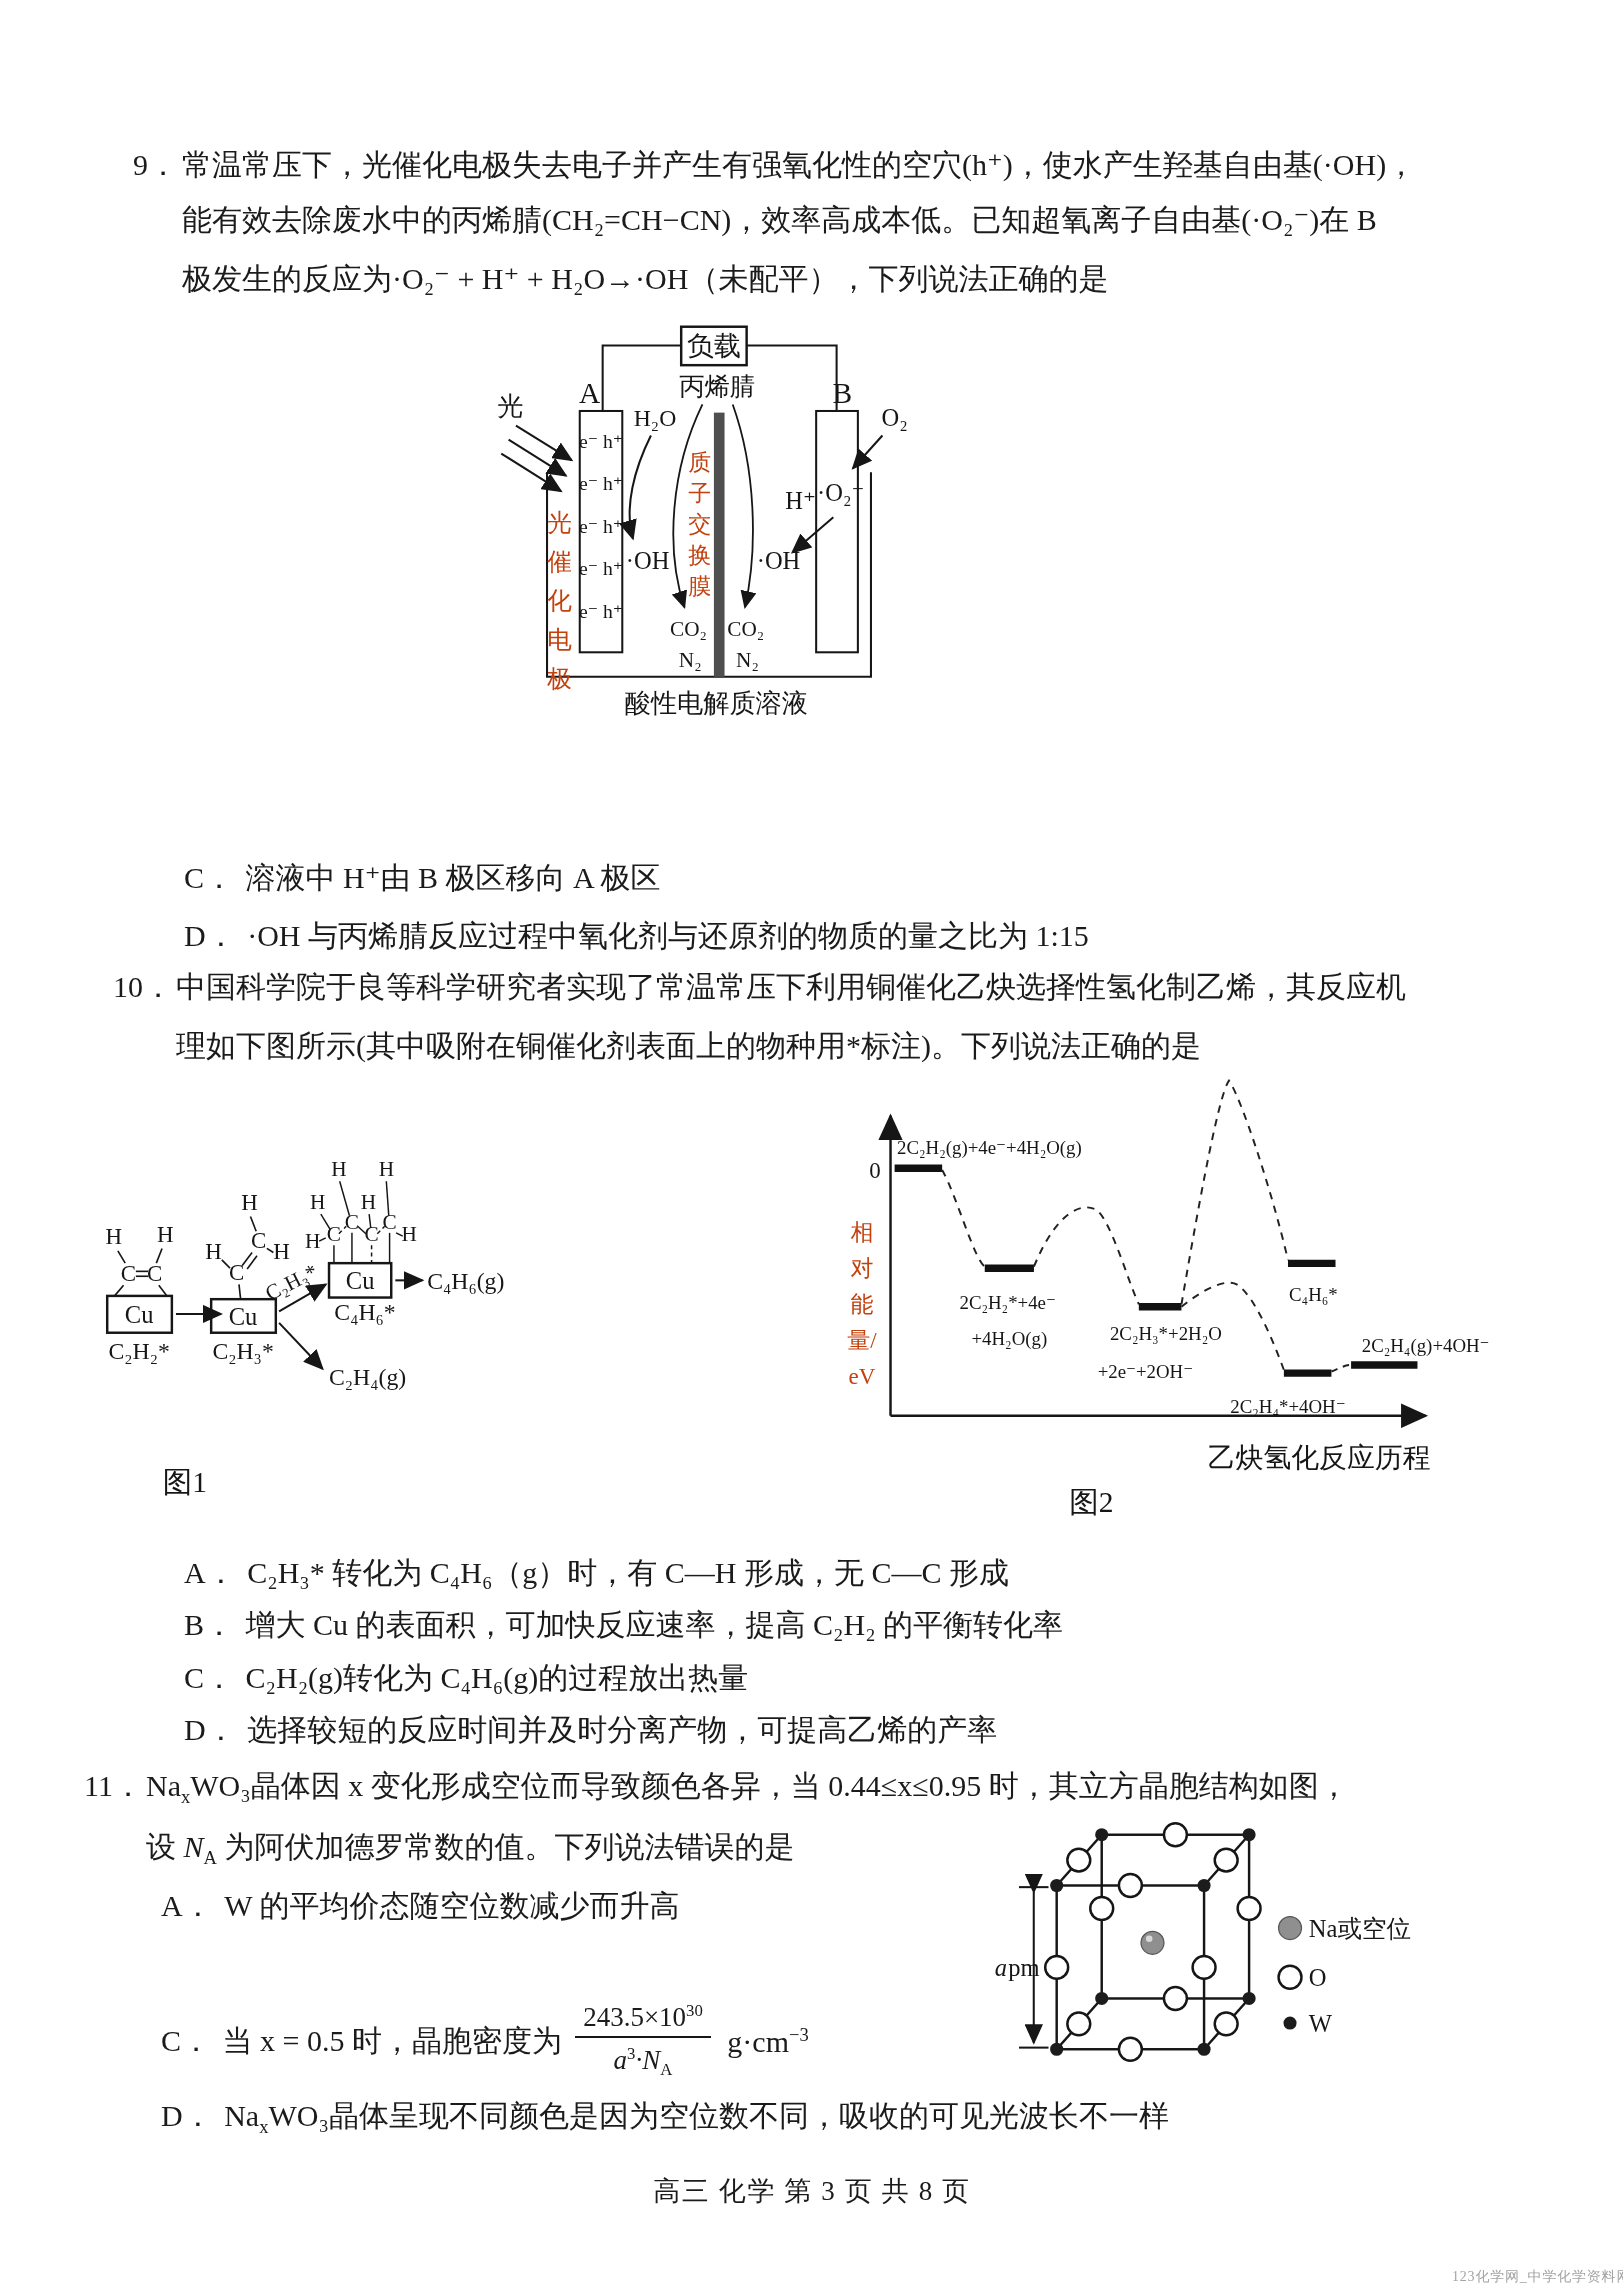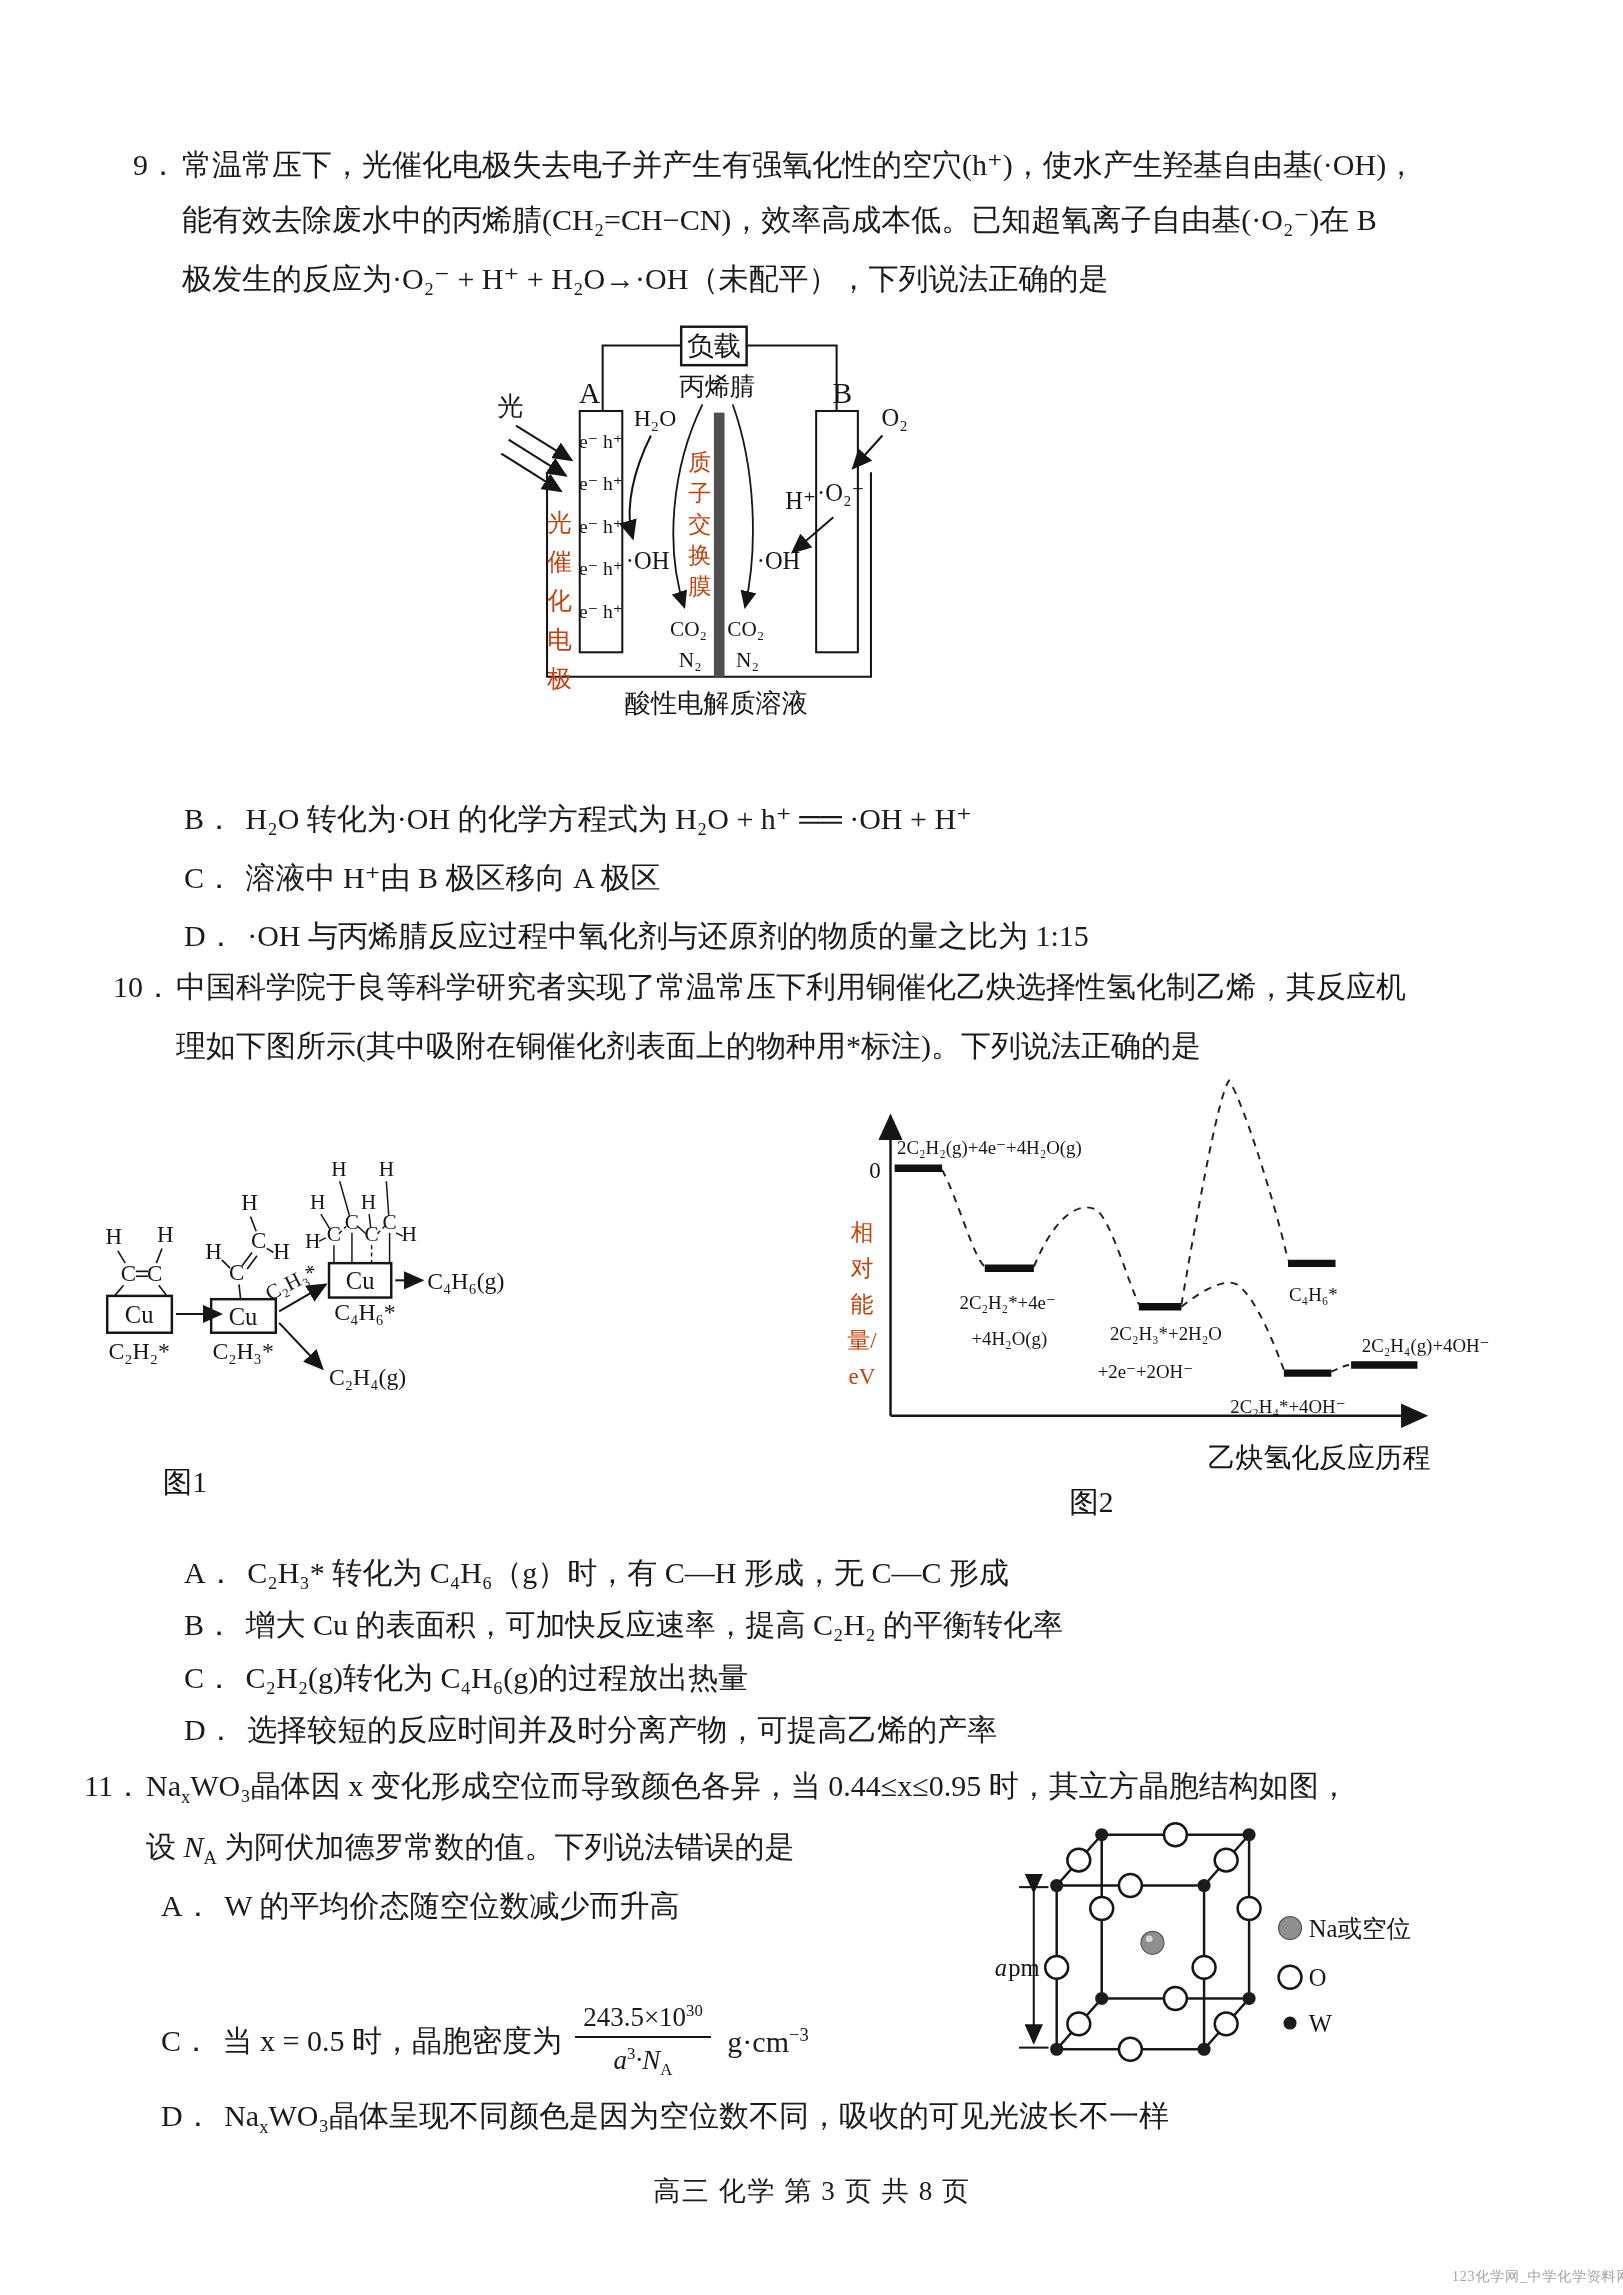--- a/index.html
+++ b/index.html
@@ -82,21 +82,20 @@
     <text x="361" y="303" font-size="30" text-anchor="middle">·OH</text>
     <text x="503" y="128" font-size="30" text-anchor="middle">O₂</text>
     <line x1="488" y1="140" x2="452" y2="180" stroke="#161616" stroke-width="2.5" marker-end="url(#m1)"></line>
 
     <text x="285" y="478" font-size="32" text-anchor="middle">酸性电解质溶液</text>
   </svg>
 
   <div class="abs vtext" style="left:544px;top:503px;width:31px;font-size:24.6px;line-height:39px;">光催化电极</div>
   <div class="abs vtext" style="left:685px;top:447px;width:29.5px;font-size:23px;line-height:31px;">质子交换膜</div>
 
-  <div class="abs opt" style="left:184px;top:799px;"><span class="optlab">B．</span><span>H₂O 转化为·OH 的化学方程式为 H₂O + h⁺ ══ ·OH + H⁺</span></div>
   <div class="abs opt" style="left:184px;top:858px;"><span class="optlab">C．</span><span>溶液中 H⁺由 B 极区移向 A 极区</span></div>
   <div class="abs opt" style="left:184px;top:916px;"><span class="optlab">D．</span><span>·OH 与丙烯腈反应过程中氧化剂与还原剂的物质的量之比为 1:15</span></div>
 
   <div class="abs qnum" style="left:113px;top:957px;">10．</div>
   <div class="abs line" style="left:176px;top:957px;">中国科学院于良等科学研究者实现了常温常压下利用铜催化乙炔选择性氢化制乙烯，其反应机</div>
   <div class="abs line" style="left:176px;top:1016px;">理如下图所示(其中吸附在铜催化剂表面上的物种用*标注)。下列说法正确的是</div>
 
   <svg style="left:98px;top:1097px;" width="778" height="442" viewBox="0 0 950 540">
     <defs>
       <marker id="m2" markerWidth="11" markerHeight="9" refX="9" refY="4.5" orient="auto">

